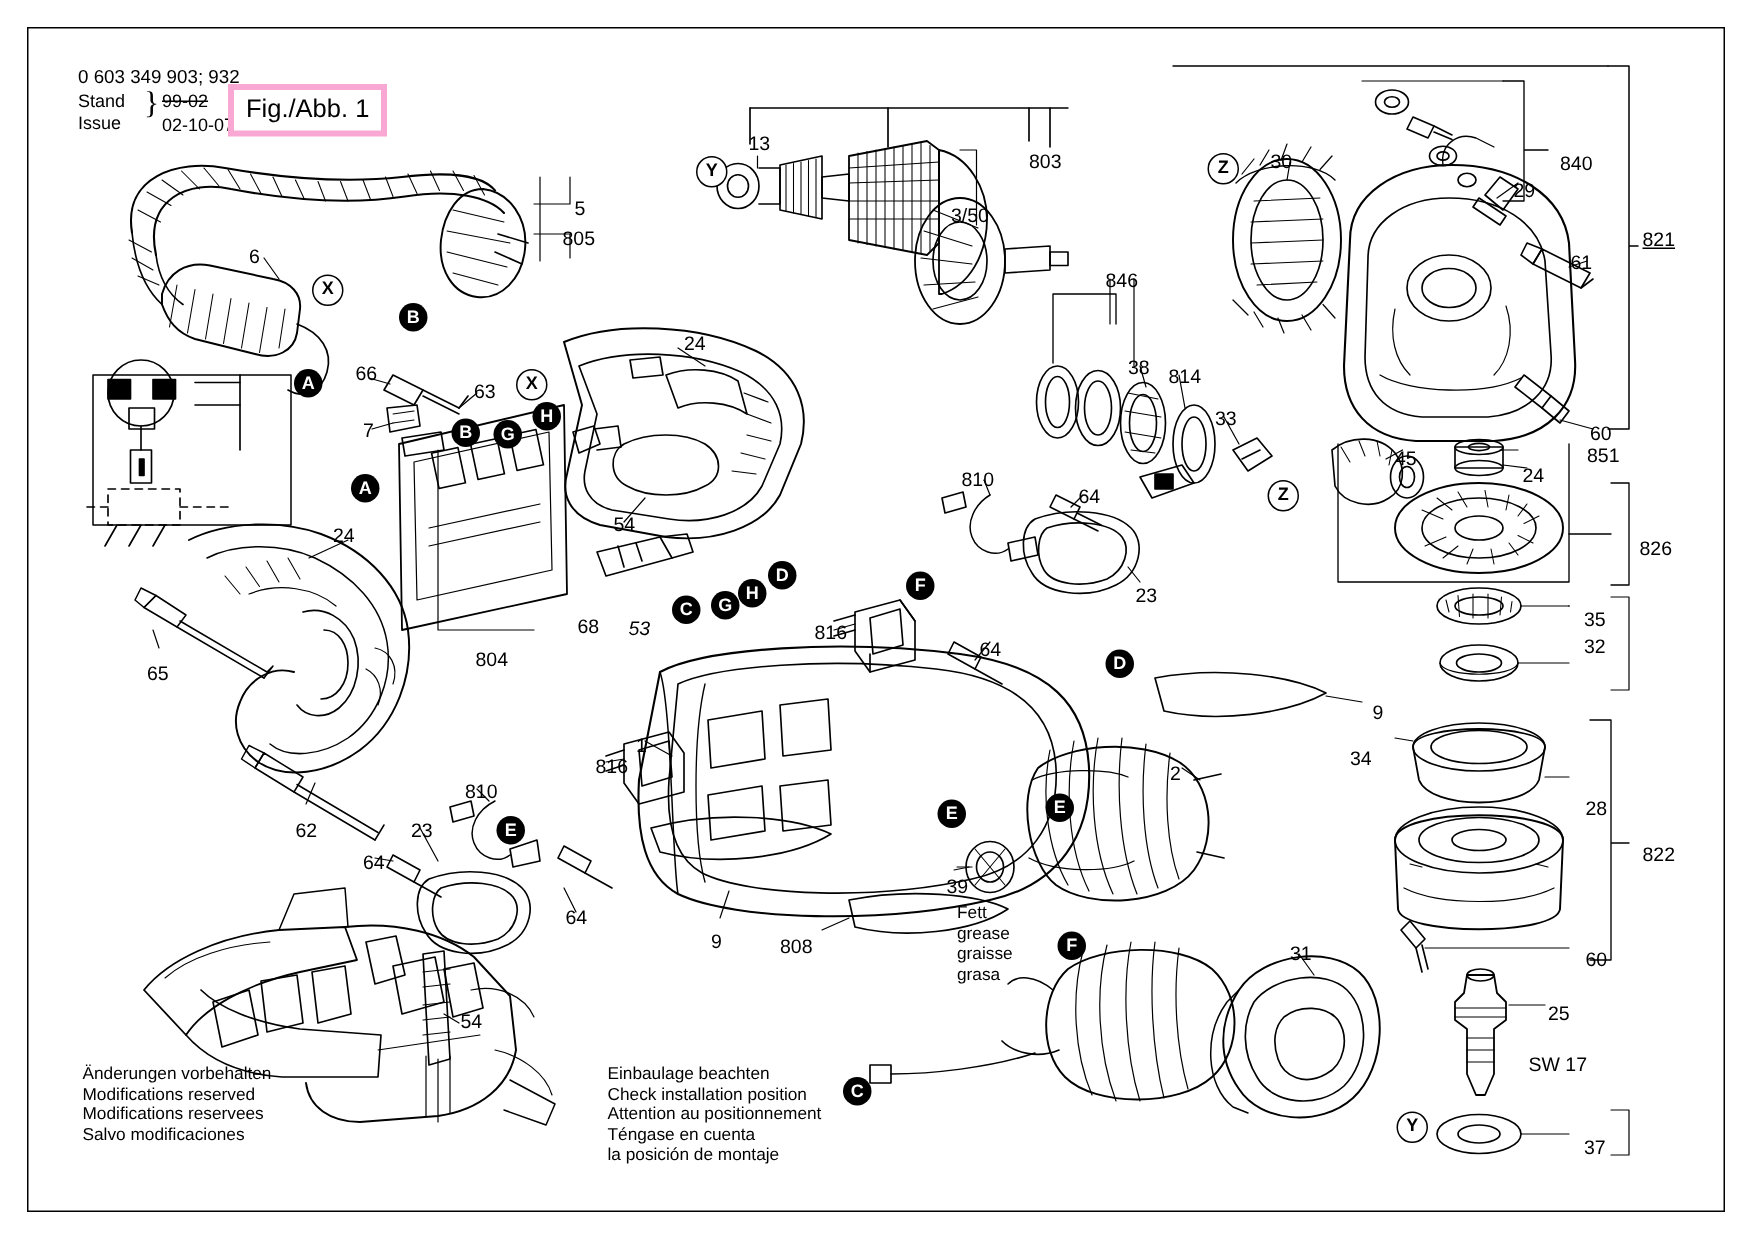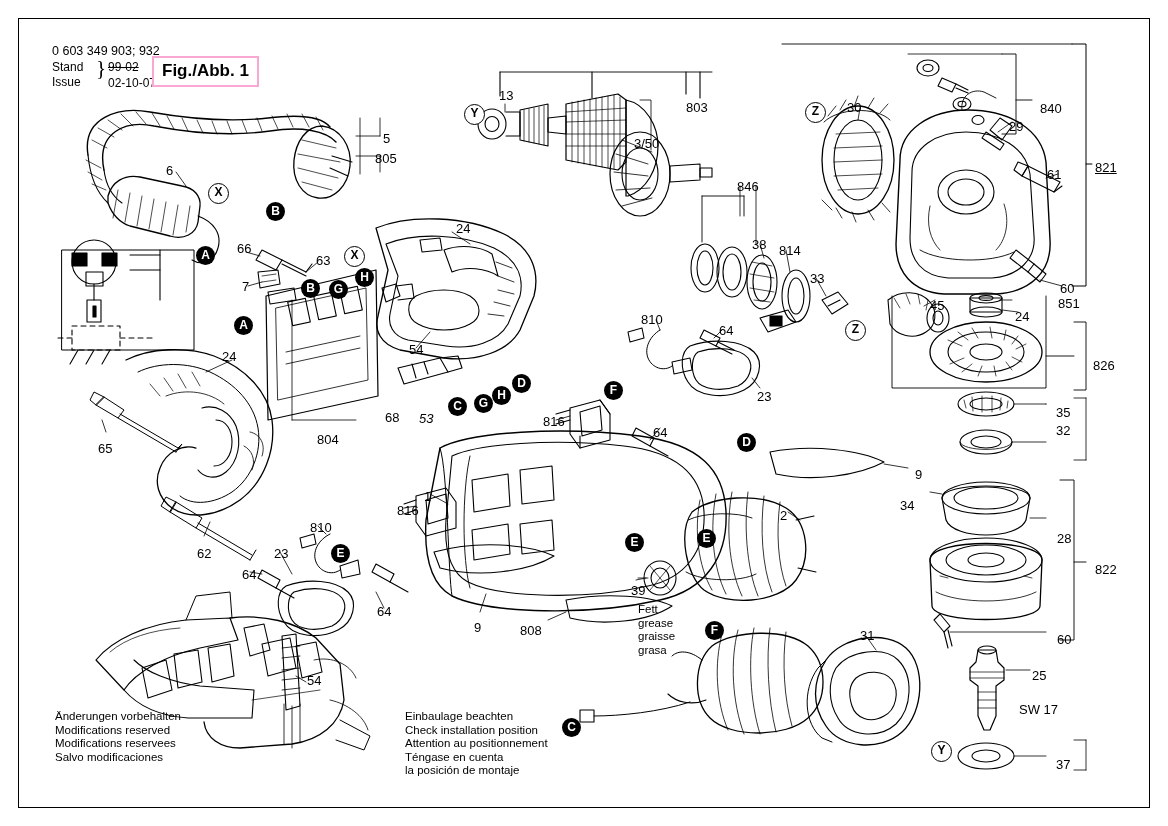--- a/index.html
+++ b/index.html
@@ -66,24 +66,24 @@
   #hdr-date {
     position: absolute;
     left: 108px;
     top: 76px;
     font-size: 12px;
   }
   #fig-box {
     position: absolute;
     left: 152px;
     top: 56px;
-    border: 2px solid #f9a8d4;
+    border: 4px solid #f9a8d4;
     padding: 3px 8px 4px 8px;
     font-size: 17px;
-    font-weight: bold;
+    font-weight: normal;
     background: #fff;
     letter-spacing: 0px;
   }
   .footnote {
     position: absolute;
     font-size: 11.5px;
     line-height: 13.5px;
     white-space: pre;
     color: #000;
   }
@@ -658,21 +658,21 @@
       <div class="cal" style="left: 499px; top: 88px;">13</div>
       <div class="cal" style="left: 686px; top: 100px;">803</div>
       <div class="cal" style="left: 634px; top: 136px;">3/50</div>
       <div class="cal" style="left: 737px; top: 179px;">846</div>
       <div class="cal" style="left: 752px; top: 237px;">38</div>
       <div class="cal" style="left: 779px; top: 243px;">814</div>
       <div class="cal" style="left: 810px; top: 271px;">33</div>
       <div class="cal" style="left: 847px; top: 100px;">30</div>
       <div class="cal" style="left: 1040px; top: 101px;">840</div>
       <div class="cal" style="left: 1009px; top: 119px;">29</div>
-      <div class="cal" style="left: 1095px; top: 160px; text-decoration: underline;">821</div>
+      <div class="cal" style="left: 1095px; top: 152px; text-decoration: underline;">821</div>
       <div class="cal" style="left: 1047px; top: 167px;">61</div>
       <div class="cal" style="left: 1060px; top: 281px;">60</div>
       <div class="cal" style="left: 1010px; top: 296px; margin-left: 48px;">851</div>
       <div class="cal" style="left: 1015px; top: 309px;">24</div>
       <div class="cal" style="left: 930px; top: 298px;">45</div>
       <div class="cal" style="left: 1093px; top: 358px;">826</div>
       <div class="cal" style="left: 237px; top: 241px;">66</div>
       <div class="cal" style="left: 316px; top: 253px;">63</div>
       <div class="cal" style="left: 242px; top: 279px;">7</div>
       <div class="cal" style="left: 456px; top: 221px;">24</div>

